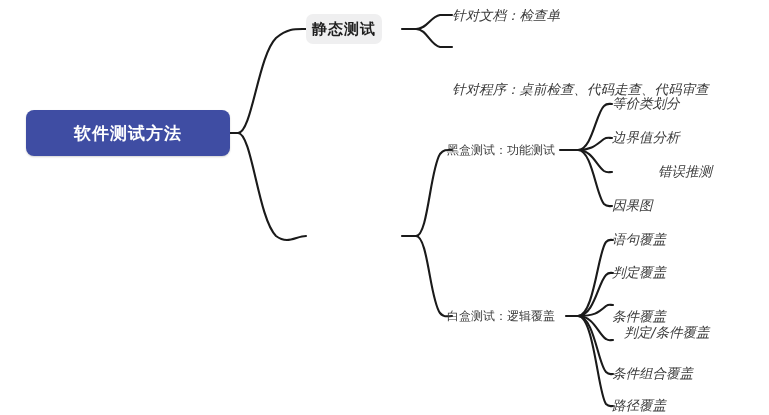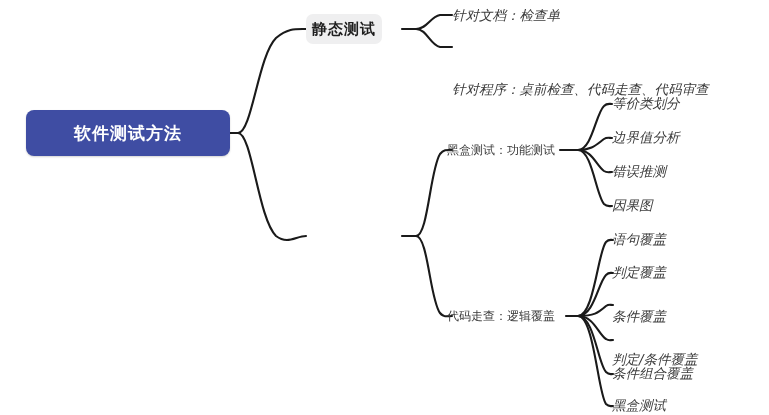--- a/index.html
+++ b/index.html
@@ -143,31 +143,31 @@
 
   <div class="node leaf-node leaf-static" style="top:39px;margin-top:42px;">针对程序：桌前检查、代码走查、代码审查</div>
 
 
   <div class="node mid-node mid-blackbox">黑盒测试：功能测试</div>
 
   <div class="node leaf-node leaf-sub" style="top:95px;">等价类划分</div>
 
   <div class="node leaf-node leaf-sub" style="top:129px;">边界值分析</div>
 
-  <div class="node leaf-node leaf-sub" style="top:163px;">错误推测</div>
+  <div class="node leaf-node leaf-sub" style="top:163px;margin-left:46px;">错误推测</div>
 
   <div class="node leaf-node leaf-sub" style="top:197px;">因果图</div>
 
-  <div class="node mid-node mid-whitebox">代码走查：逻辑覆盖</div>
+  <div class="node mid-node mid-whitebox">白盒测试：逻辑覆盖</div>
 
   <div class="node leaf-node leaf-sub" style="top:231px;">语句覆盖</div>
 
   <div class="node leaf-node leaf-sub" style="top:264px;text-align:right;">判定覆盖</div>
 
   <div class="node leaf-node leaf-sub" style="top:296px;margin-top:12px;">条件覆盖</div>
 
-  <div class="node leaf-node leaf-sub" style="top:351px;">判定/条件覆盖</div>
+  <div class="node leaf-node leaf-sub" style="top:324px;margin-left:12px;">判定/条件覆盖</div>
 
   <div class="node leaf-node leaf-sub" style="top:365px;">条件组合覆盖</div>
 
-  <div class="node leaf-node leaf-sub" style="top:397px;">黑盒测试</div>
+  <div class="node leaf-node leaf-sub" style="top:397px;">路径覆盖</div>
 
 </div>
 
 </body></html>

